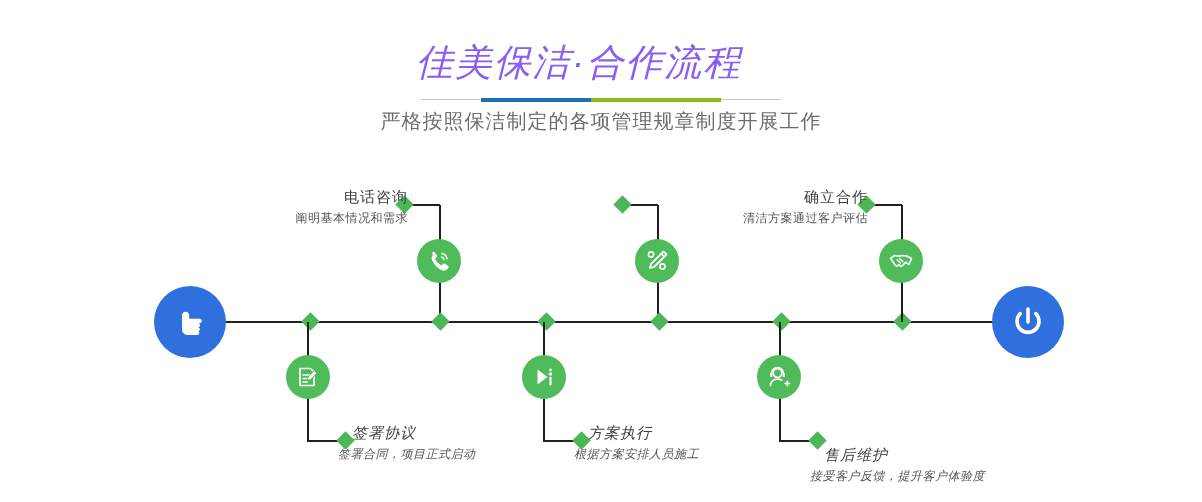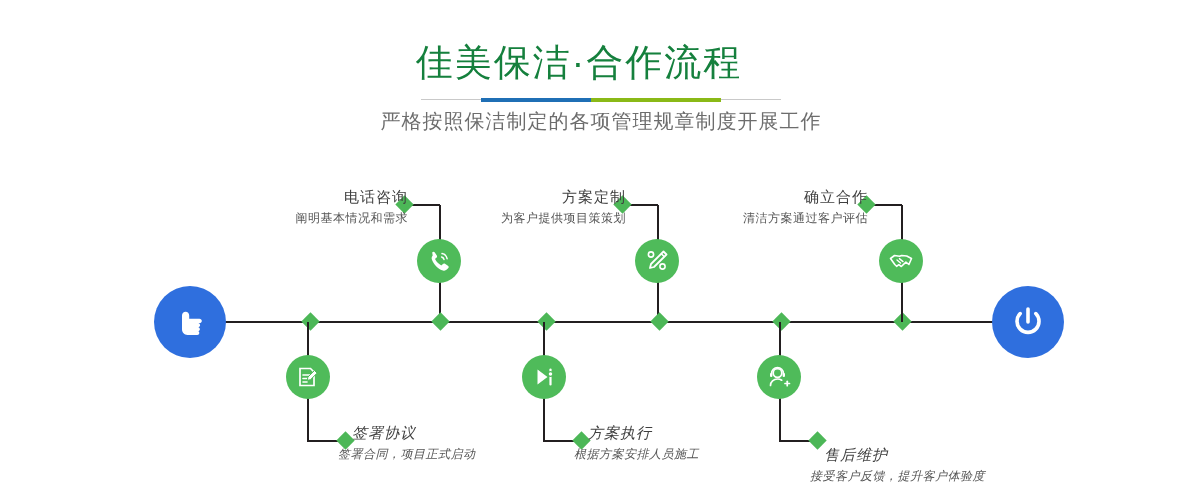--- a/index.html
+++ b/index.html
@@ -8,23 +8,23 @@
     background:#ffffff;
     font-family:"Liberation Sans","DejaVu Sans",sans-serif;
     overflow:hidden;
     position:relative;
   }
   #stage{position:absolute;left:0;top:0;width:1202px;height:502px;}
 
   
   .header{position:absolute;left:0;top:0;width:1202px;text-align:center;}
   .title{
-    font-size:37px;color:#15803d;letter-spacing:2px;
+    font-size:37px;color:#8b5cf6;letter-spacing:2px;
     font-weight:400;line-height:1;
-    position:absolute;left:0;top:44px;width:1158px;
+    position:absolute;left:0;top:44px;width:1158px;font-style:italic;
   }
   .divider{position:absolute;left:421px;top:98px;width:360px;height:4px;}
   .divider .base{position:absolute;left:0;top:1px;width:360px;height:1px;background:#c9c9c9;}
   .divider .seg-blue{position:absolute;left:60px;top:0;width:110px;height:4px;background:#1f6fb5;}
   .divider .seg-green{position:absolute;left:170px;top:0;width:130px;height:4px;background:#8ab917;}
   .subtitle{
     position:absolute;left:0;top:108px;width:1202px;
     font-size:20px;color:#6d6d6d;letter-spacing:1px;
   }
 
@@ -142,24 +142,20 @@
   <div class="node-icon" style="left:635px;top:239px;">
     <span>
       <svg width="26" height="26" viewBox="0 0 26 26">
         <path d="M19.5 3.5l3 3-12.5 12.5-4 1 1-4z" fill="none" stroke="#ffffff" stroke-width="1.8" stroke-linejoin="round"></path>
         <line x1="17.3" y1="5.7" x2="20.3" y2="8.7" stroke="#ffffff" stroke-width="1.5"></line>
         <circle cx="7" cy="6.5" r="2.6" fill="none" stroke="#ffffff" stroke-width="1.6"></circle>
         <circle cx="18.5" cy="18.5" r="2.6" fill="none" stroke="#ffffff" stroke-width="1.6"></circle>
       </svg>
     </span>
   </div>
-  <div class="lbl top" style="left:408px;top:186px;width:218px;">
-    <span class="t">方案定制</span>
-    <span class="d">为客户提供项目策策划</span>
-  </div>
 
   <div class="diamond" style="left:653px;top:315px;"></div>
   <div class="vline" style="left:543px;top:322px;height:119px;"></div>
   <div class="hline" style="left:543px;top:440px;width:36px;"></div>
   <div class="diamond" style="left:575px;top:434px;"></div>
   <div class="node-icon" style="left:522px;top:355px;">
     <span>
       <svg width="26" height="26" viewBox="0 0 26 26">
         <path d="M6.5 5.5l10 7.5-10 7.5z" fill="#ffffff"></path>
         <line x1="19.5" y1="5.5" x2="19.5" y2="20.5" stroke="#ffffff" stroke-width="2.2" stroke-linecap="round"></line>

